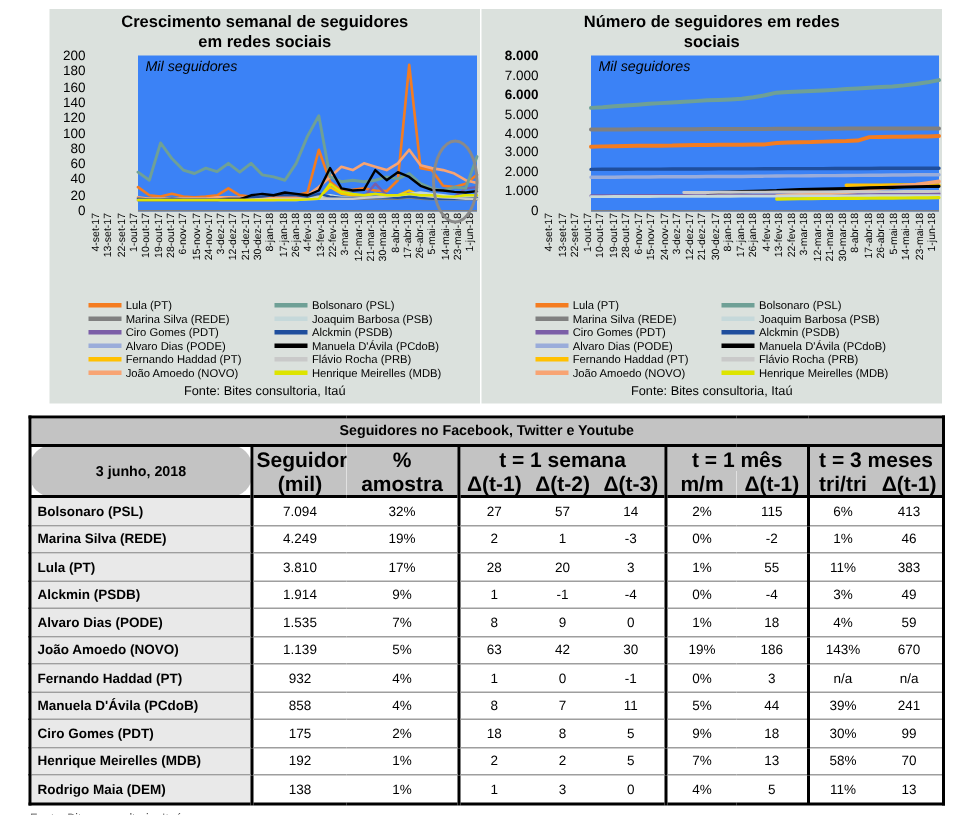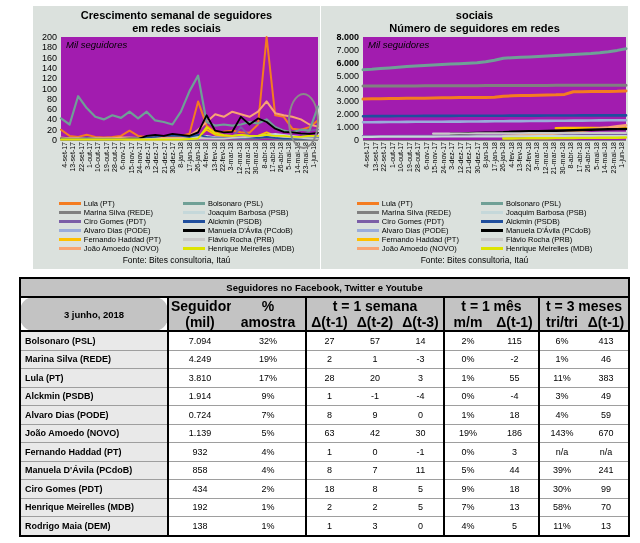--- a/index.html
+++ b/index.html
@@ -8,21 +8,21 @@
   .charts-row{display:flex;padding:6px 5px 0 33px;gap:1px;}
   .chart-panel{background:#DBE1DD;padding:3px 2px 4px 2px;box-sizing:border-box;position:relative;}
   .chart-panel.left{width:287px;}
   .chart-panel.right{width:307px;}
   .chart-title{font-weight:bold;font-size:11px;line-height:13px;text-align:center;}
   .chart-body{display:flex;margin-top:2px;}
   .y-axis{position:relative;font-size:9px;height:103px;flex:none;}
   .left .y-axis{width:26px;}
   .right .y-axis{width:40px;}
   .ytick{position:absolute;right:4px;line-height:10px;white-space:nowrap;}
-  .plot{position:relative;flex:1;height:103px;background:#a21caf;border-bottom:1px solid #7f7f7f;}
+  .plot{position:relative;flex:1;height:103px;background:#3b82f6;border-bottom:1px solid #7f7f7f;margin-left:31px;}
   .plot svg{position:absolute;left:0;top:0;width:100%;height:100%;overflow:visible;}
   .unit-label{position:absolute;top:2px;left:5px;font-style:italic;font-size:9.5px;z-index:3;}
   .x-axis{display:flex;justify-content:space-between;align-items:flex-start;height:55px;margin-top:1px;}
   .left .x-axis{margin-left:26px;}
   .right .x-axis{margin-left:40px;}
   .xtick{writing-mode:vertical-rl;transform:rotate(180deg);font-size:7px;line-height:7.5px;white-space:nowrap;}
   .legend{display:grid;grid-auto-flow:column;grid-template-rows:repeat(6,9px);justify-content:center;column-gap:22px;margin-top:2px;font-size:7.5px;line-height:9px;}
   .legend-item{display:flex;align-items:center;white-space:nowrap;}
   .swatch{display:inline-block;width:22px;height:3px;margin-right:3px;flex:none;}
   .chart-source{text-align:center;font-size:8.5px;margin-top:2px;}
@@ -163,22 +163,22 @@
           <span class="swatch" style="background: rgb(221, 228, 0);"></span>
           <span>Henrique Meirelles (MDB)</span>
         </div>
       </div>
     <div class="chart-source">Fonte: Bites consultoria, Itaú</div>
     <div class="annot-ellipse"></div>
   </div>
 
   <div class="chart-panel right">
     <div class="chart-title">
+      <div>Número de seguidores em redes</div>
       <div>sociais</div>
-      <div>Número de seguidores em redes</div>
     </div>
     <div class="chart-body">
       <div class="y-axis">
           <div class="ytick" style="top: -5px; font-weight: bold;">8.000</div>
           <div class="ytick" style="top: 7.875px;">7.000</div>
           <div class="ytick" style="top: 20.75px; font-weight: bold;">6.000</div>
           <div class="ytick" style="top: 33.625px;">5.000</div>
           <div class="ytick" style="top: 46.5px;">4.000</div>
           <div class="ytick" style="top: 59.375px;">3.000</div>
           <div class="ytick" style="top: 72.25px; text-align: center;">2.000</div>
@@ -370,21 +370,21 @@
         <td class="gsep">1</td>
         <td>-1</td>
         <td>-4</td>
         <td class="gsep">0%</td>
         <td>-4</td>
         <td class="gsep">3%</td>
         <td>49</td>
       </tr>
       <tr>
         <td class="name-cell">Alvaro Dias (PODE)</td>
-        <td class="gsep">0.724</td>
+        <td class="gsep">1.535</td>
         <td>7%</td>
         <td class="gsep">8</td>
         <td>9</td>
         <td>0</td>
         <td class="gsep">1%</td>
         <td>18</td>
         <td class="gsep">4%</td>
         <td>59</td>
       </tr>
       <tr>
@@ -418,21 +418,21 @@
         <td class="gsep">8</td>
         <td>7</td>
         <td>11</td>
         <td class="gsep">5%</td>
         <td>44</td>
         <td class="gsep">39%</td>
         <td>241</td>
       </tr>
       <tr>
         <td class="name-cell">Ciro Gomes (PDT)</td>
-        <td class="gsep">434</td>
+        <td class="gsep">175</td>
         <td>2%</td>
         <td class="gsep">18</td>
         <td>8</td>
         <td>5</td>
         <td class="gsep">9%</td>
         <td>18</td>
         <td class="gsep">30%</td>
         <td>99</td>
       </tr>
       <tr>

